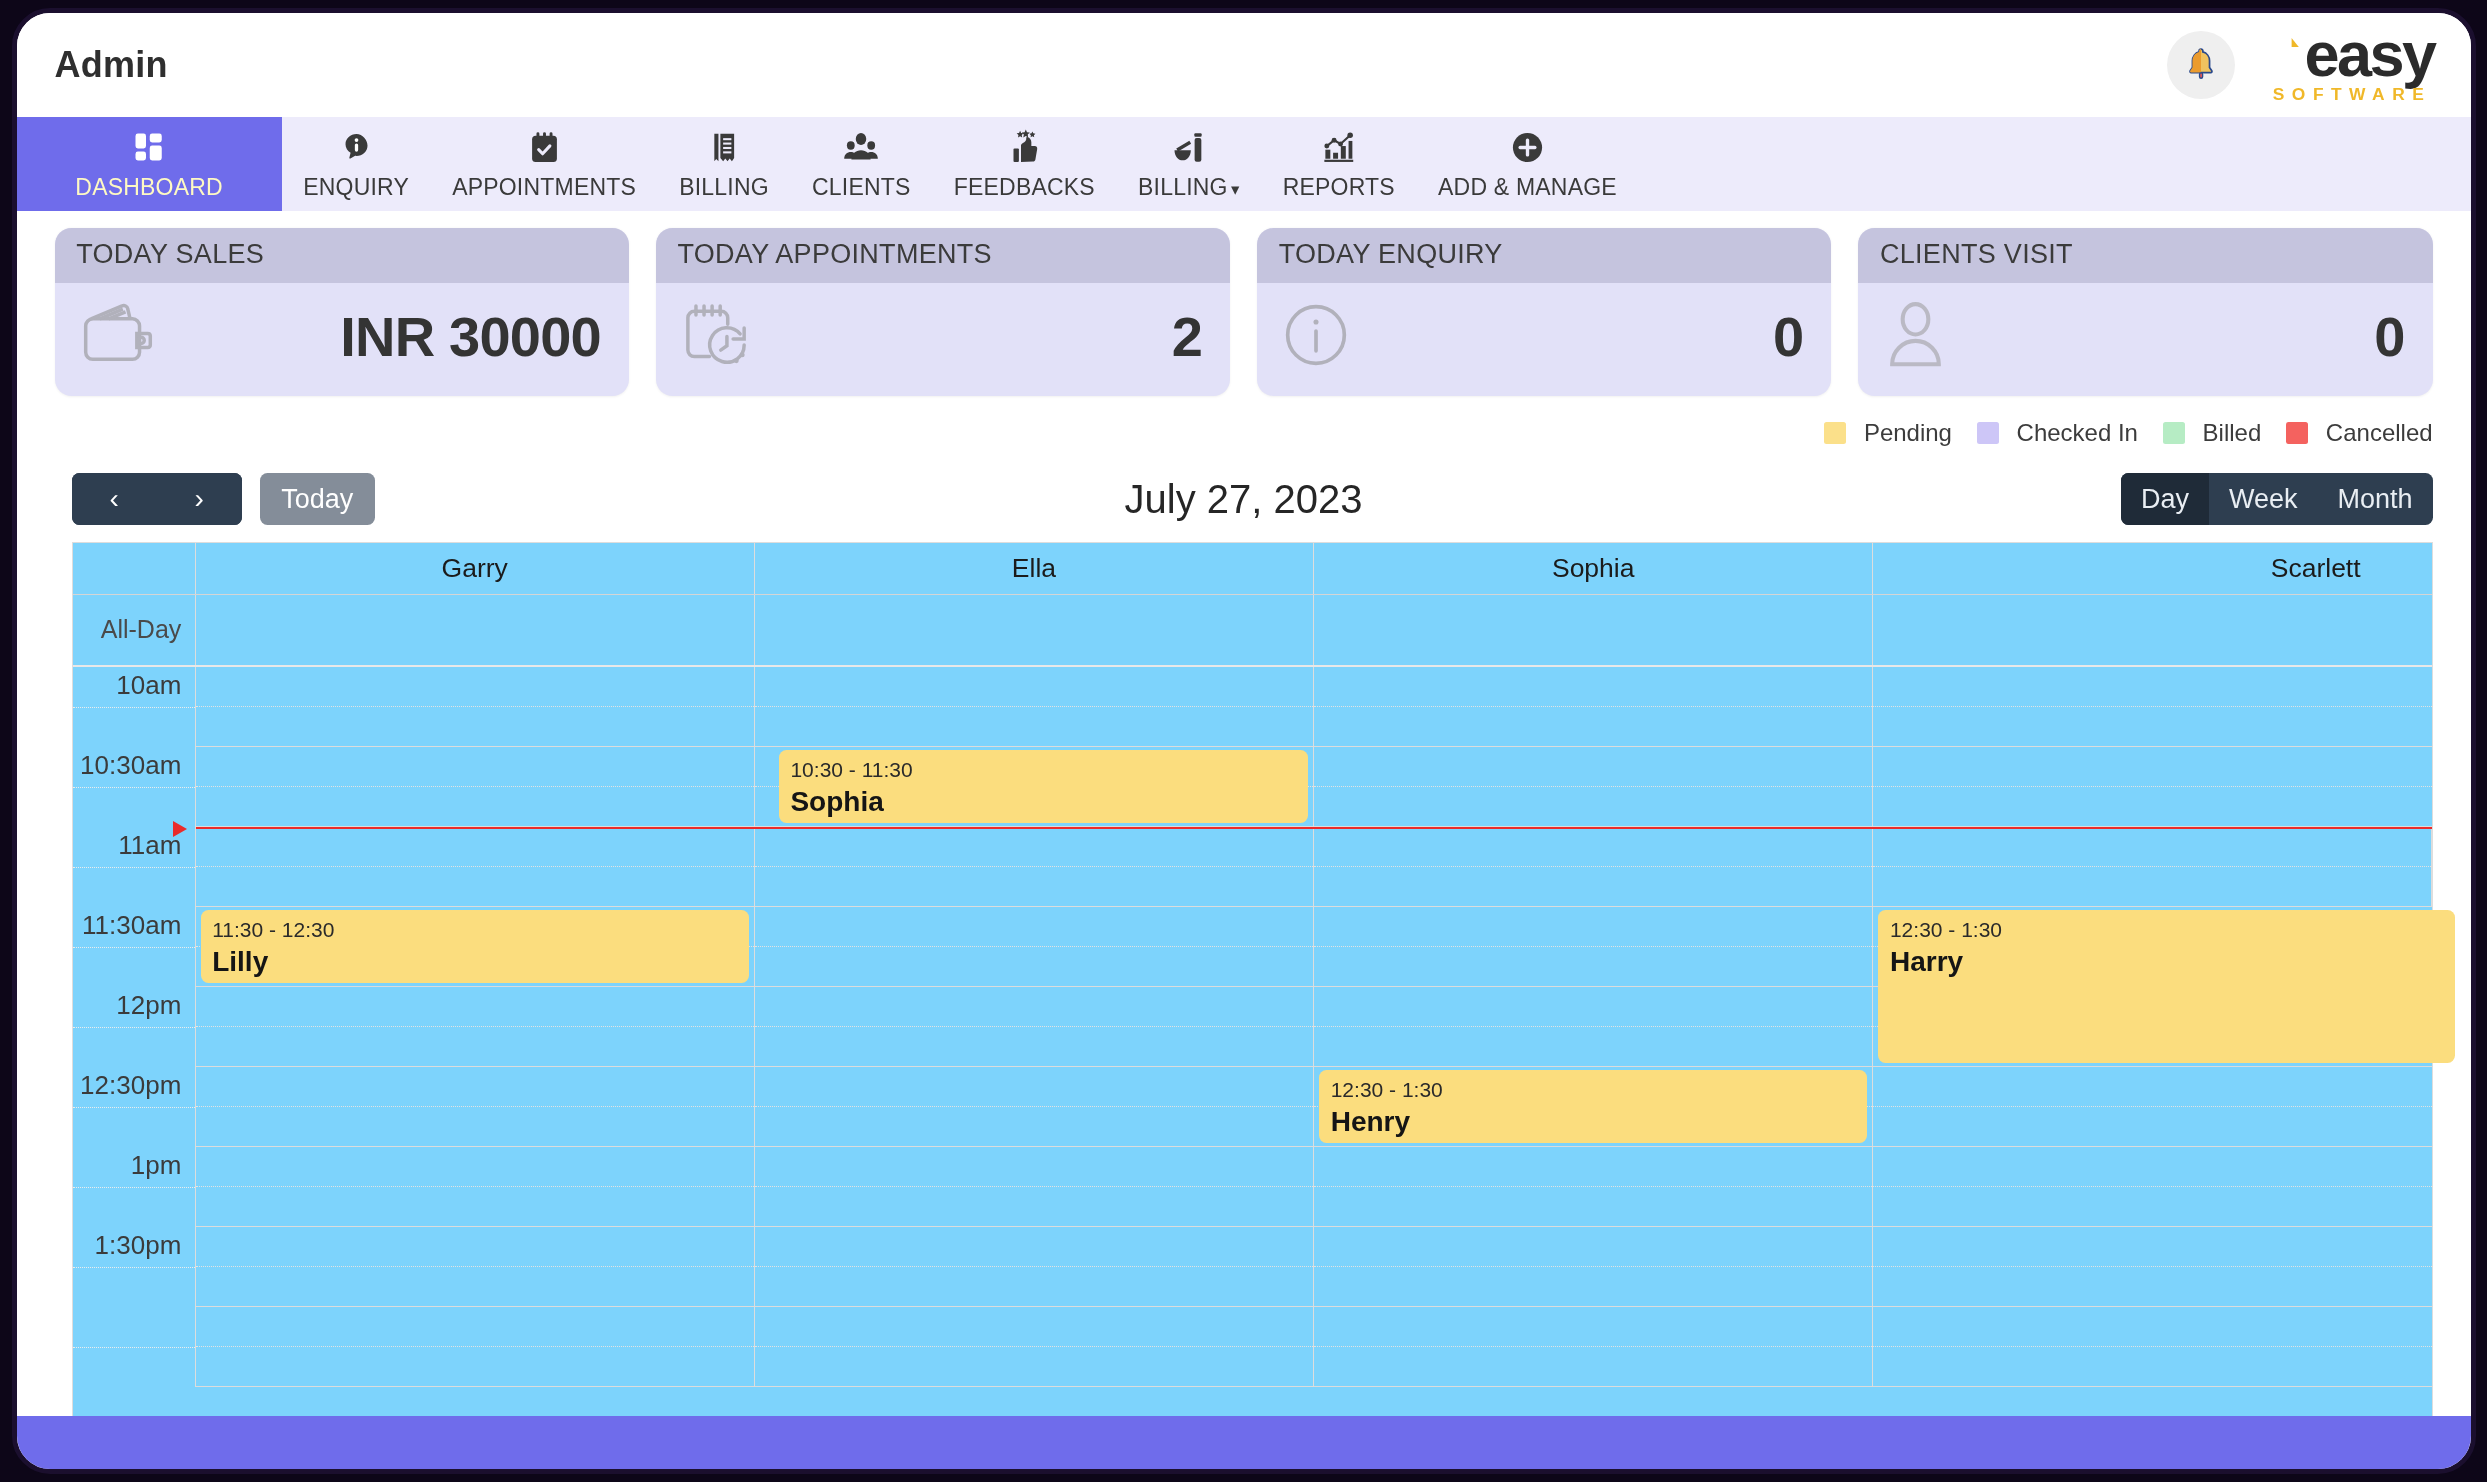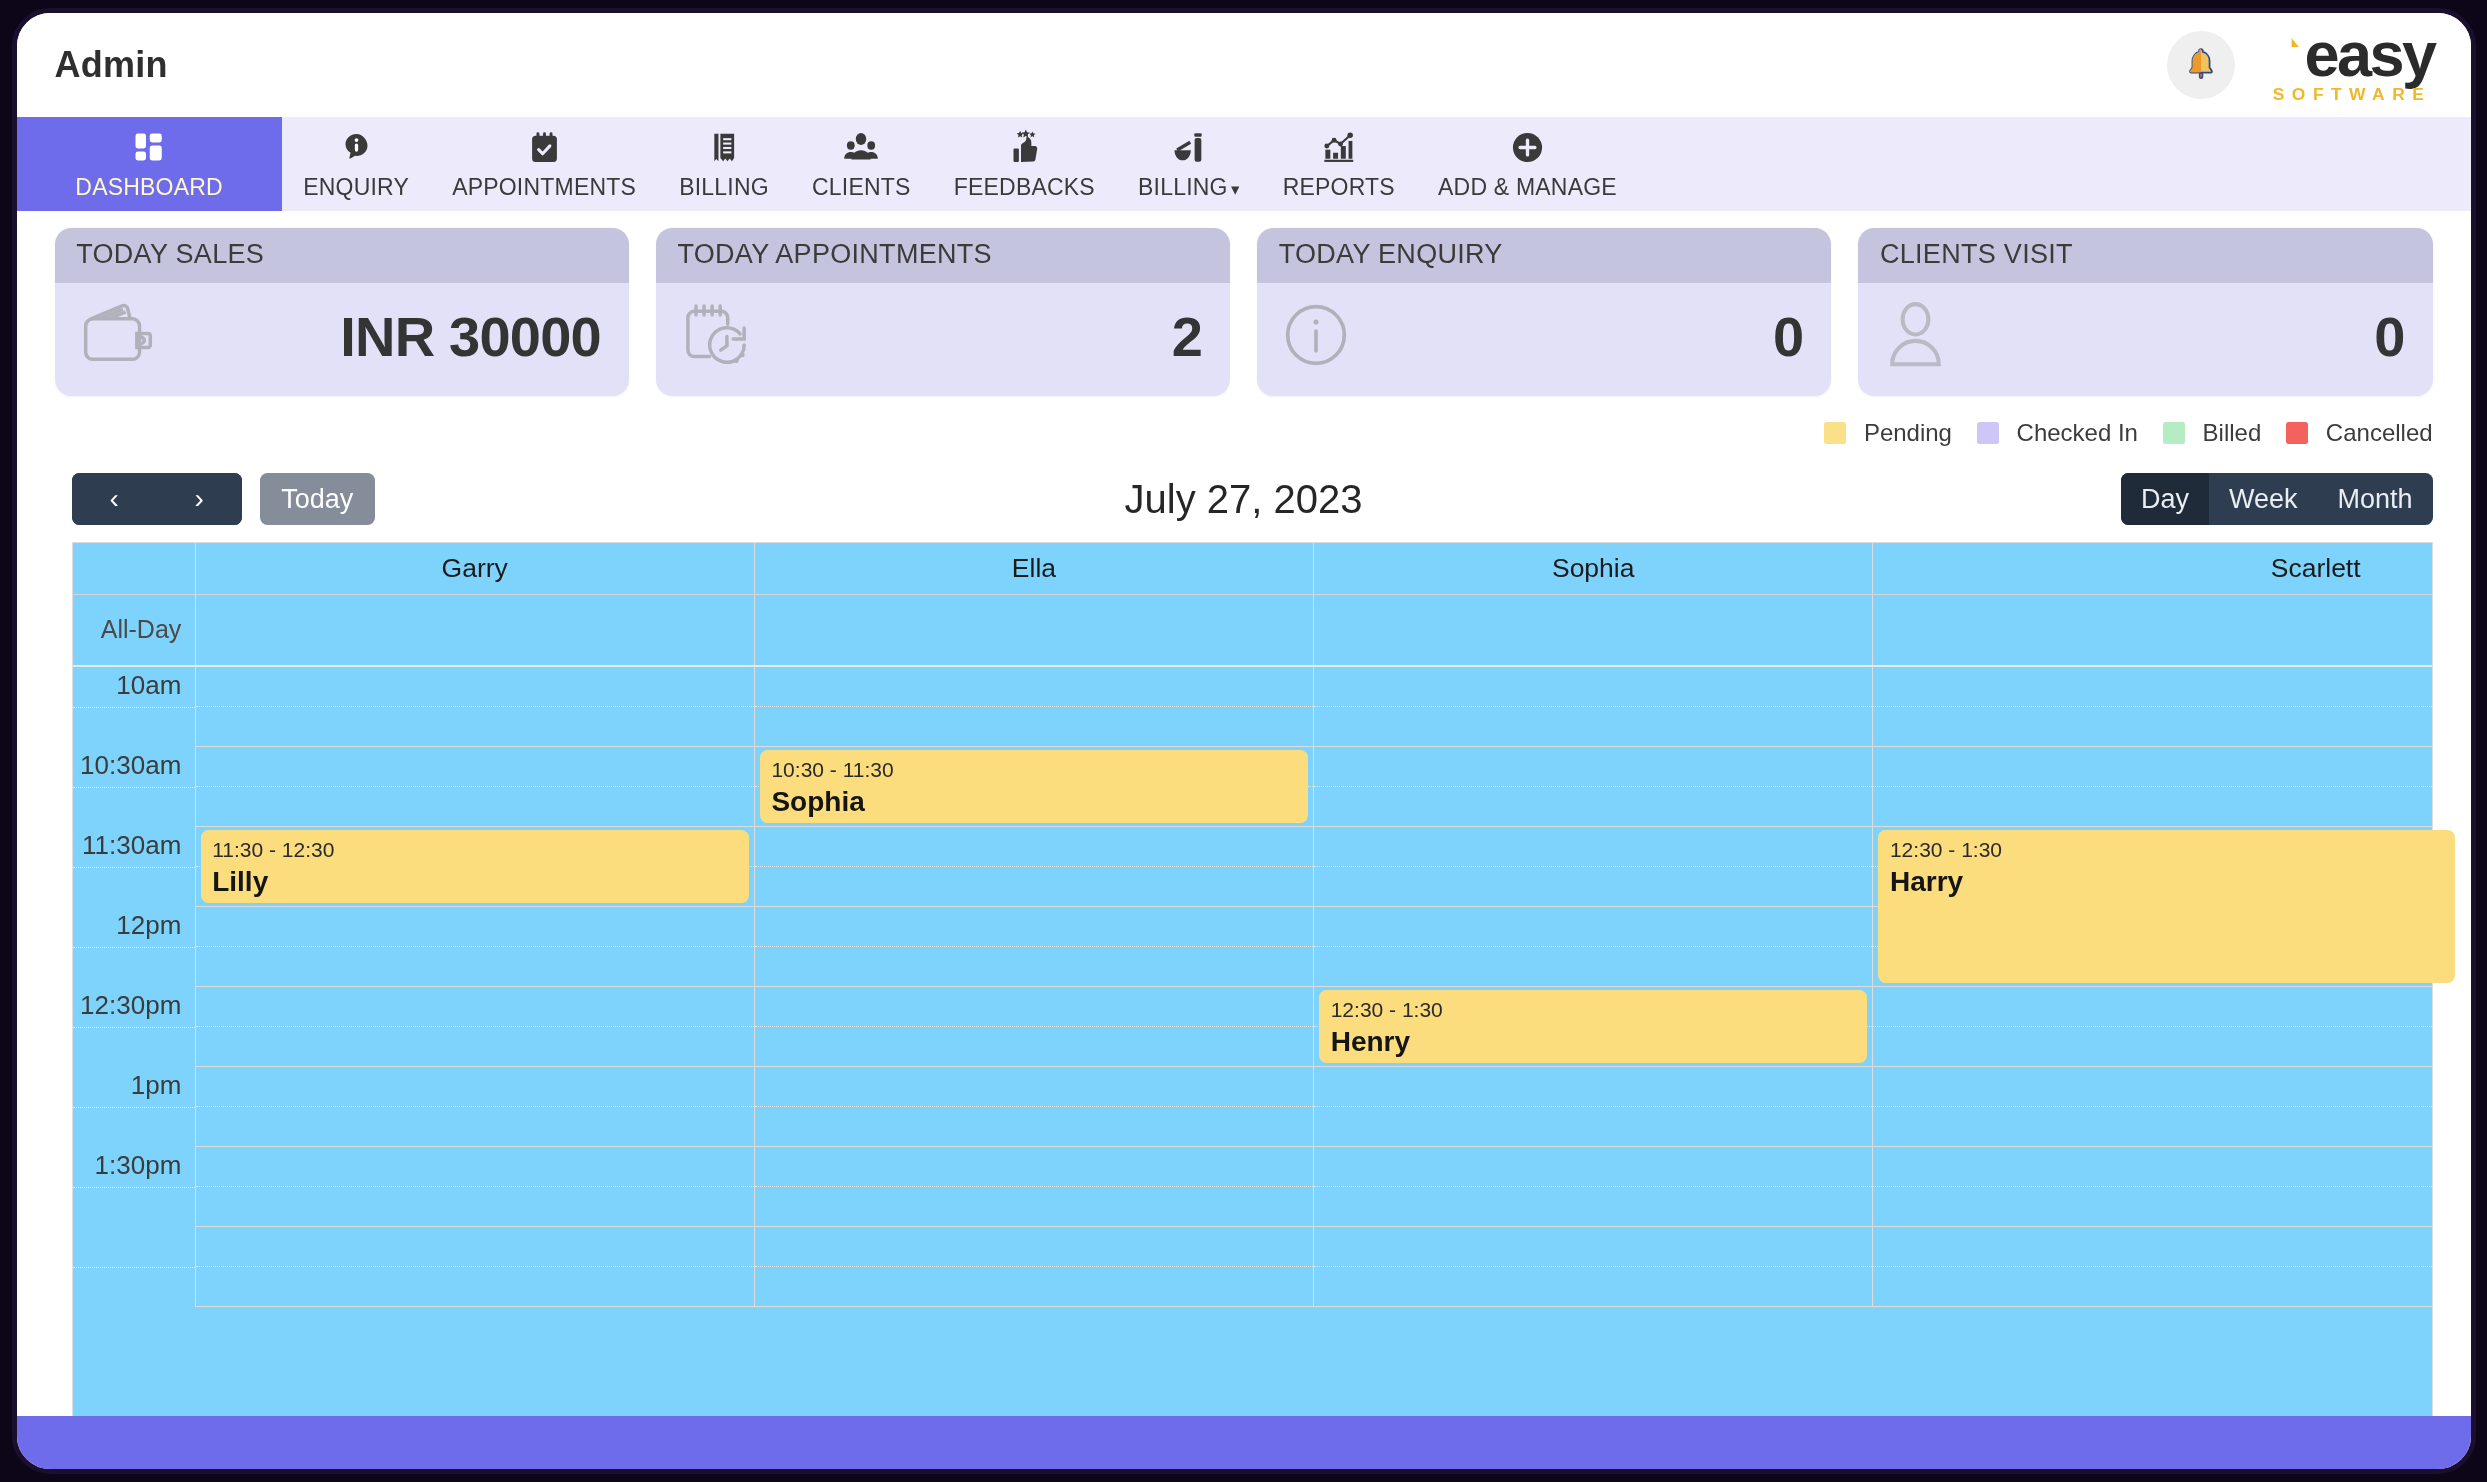--- a/index.html
+++ b/index.html
@@ -621,29 +621,39 @@
           <div class="slot-cell"></div>
           <div class="slot-cell"></div>
           <div class="slot-cell"></div>
           <div class="slot-cell"></div>
         </div>
 
         <div class="slot-row">
           <div class="slot-label">10:30am</div>
           <div class="slot-cell"></div>
           <div class="slot-cell">
-            <div class="event" style="top:3.3px;height:73px;background:#fbdd7e;">
+            <div class="event" style="top:3.3px;height:73px;background:#fbdd7e;margin-left:19px;">
               <div class="ev-time">10:30 - 11:30</div>
               <div class="ev-name">Sophia</div>
             </div>
           </div>
           <div class="slot-cell"></div>
           <div class="slot-cell"></div>
         </div>
 
+        <div class="slot-row" style="position:relative;">
+          <div class="slot-label">11am</div>
+          <div class="slot-cell"></div>
+          <div class="slot-cell"></div>
+          <div class="slot-cell"></div>
+          <div class="slot-cell"></div>
+          <div class="now-line" style="top:0;">
+            <div class="now-arrow"></div>
+          </div>
+        </div>
 
         <div class="slot-row">
           <div class="slot-label">11:30am</div>
           <div class="slot-cell">
             <div class="event" style="top:3.3px;height:73px;background:#fbdd7e;">
               <div class="ev-time">11:30 - 12:30</div>
               <div class="ev-name">Lilly</div>
             </div>
           </div>
           <div class="slot-cell"></div>

